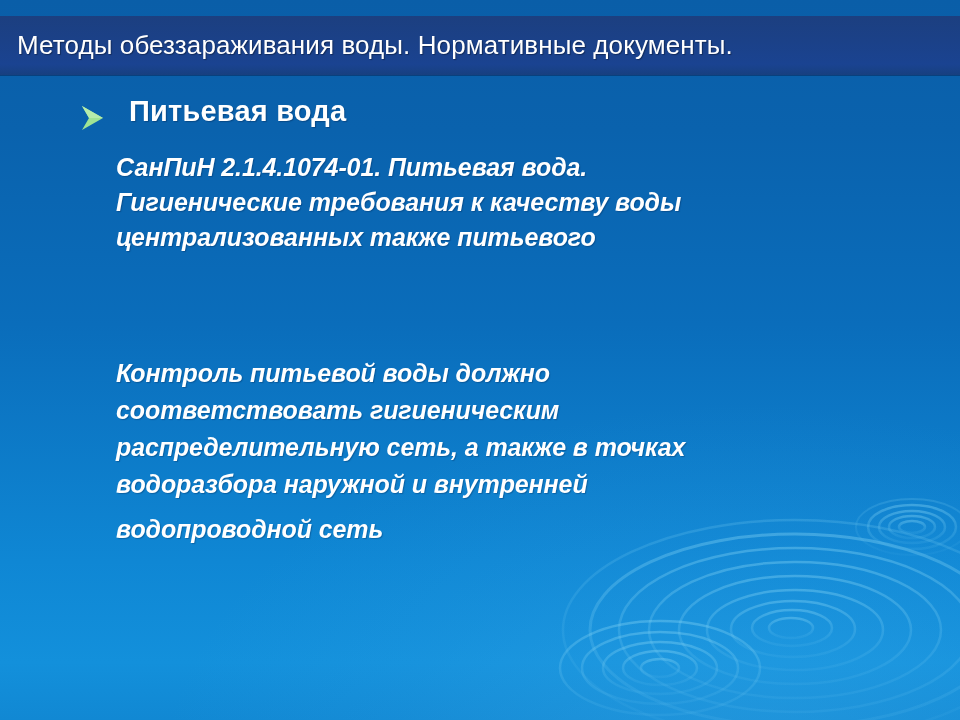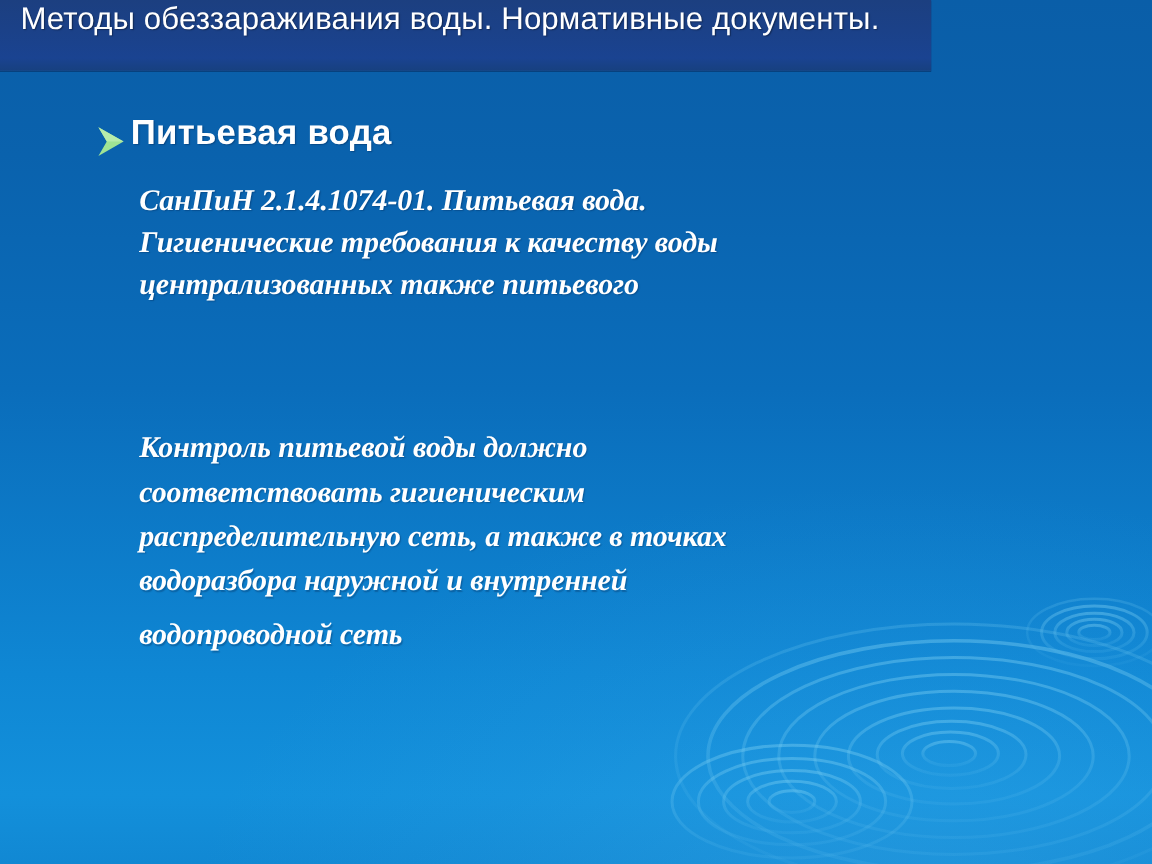--- a/index.html
+++ b/index.html
@@ -49,27 +49,28 @@
     width: 960px;
     height: 720px;
     pointer-events: none;
     z-index: 1;
   }
 
   
   .title-band {
     position: absolute;
     left: 0;
-    top: 0;
-    width: 776px;
+    top: 16px;
+    width: 960px;
     height: 59px;
     background: linear-gradient(to bottom, #1c3f80 0%, #1b4188 42%, #1a4391 82%, #17407f 100%);
     box-shadow: 0 1px 0 rgba(6,40,90,0.55);
     z-index: 4;
     display: flex;
+    align-items: center;
   }
   .title-text {
     margin-left: 17px;
     color: #ffffff;
     font-size: 26px;
     font-weight: 400;
     letter-spacing: 0.1px;
     white-space: nowrap;
     text-shadow: 1px 1px 1px rgba(0,0,0,0.35);
   }
@@ -91,21 +92,21 @@
     display: flex;
     align-items: flex-start;
   }
   .bullet-glyph {
     width: 28px;
     height: 32px;
     flex: none;
     margin-top: 5px;
   }
   .bullet-label {
-    margin-left: 3px;
+    margin-left: 23px;
     color: #ffffff;
     font-size: 29px;
     font-weight: bold;
     line-height: 1;
     letter-spacing: 0.2px;
     text-shadow: 1px 1px 1px rgba(0,30,70,0.35);
   }
 
   .para {
     position: absolute;
@@ -115,21 +116,21 @@
     font-size: 25px;
     font-weight: bold;
     font-style: italic;
     line-height: 35px;
     letter-spacing: -0.1px;
     text-shadow: 1px 1px 1px rgba(0,30,70,0.30);
   }
   .para-1 { top: 91px; }
   .para-2 { top: 296px; line-height: 37px; }
 
-  .para .line { display: block; white-space: nowrap; font-family: Liberation Serif, serif; }
+  .para .line { display: block; white-space: nowrap; }
   .para-2 .line:last-child { margin-top: 8px; }
 </style>
 </head>
 <body>
 
 <div class="slide">
 
   <svg class="ripples" viewBox="0 0 960 720" width="960" height="720" aria-hidden="true">
     <defs>
       <linearGradient id="ringLight" x1="0" y1="0" x2="0" y2="1">

